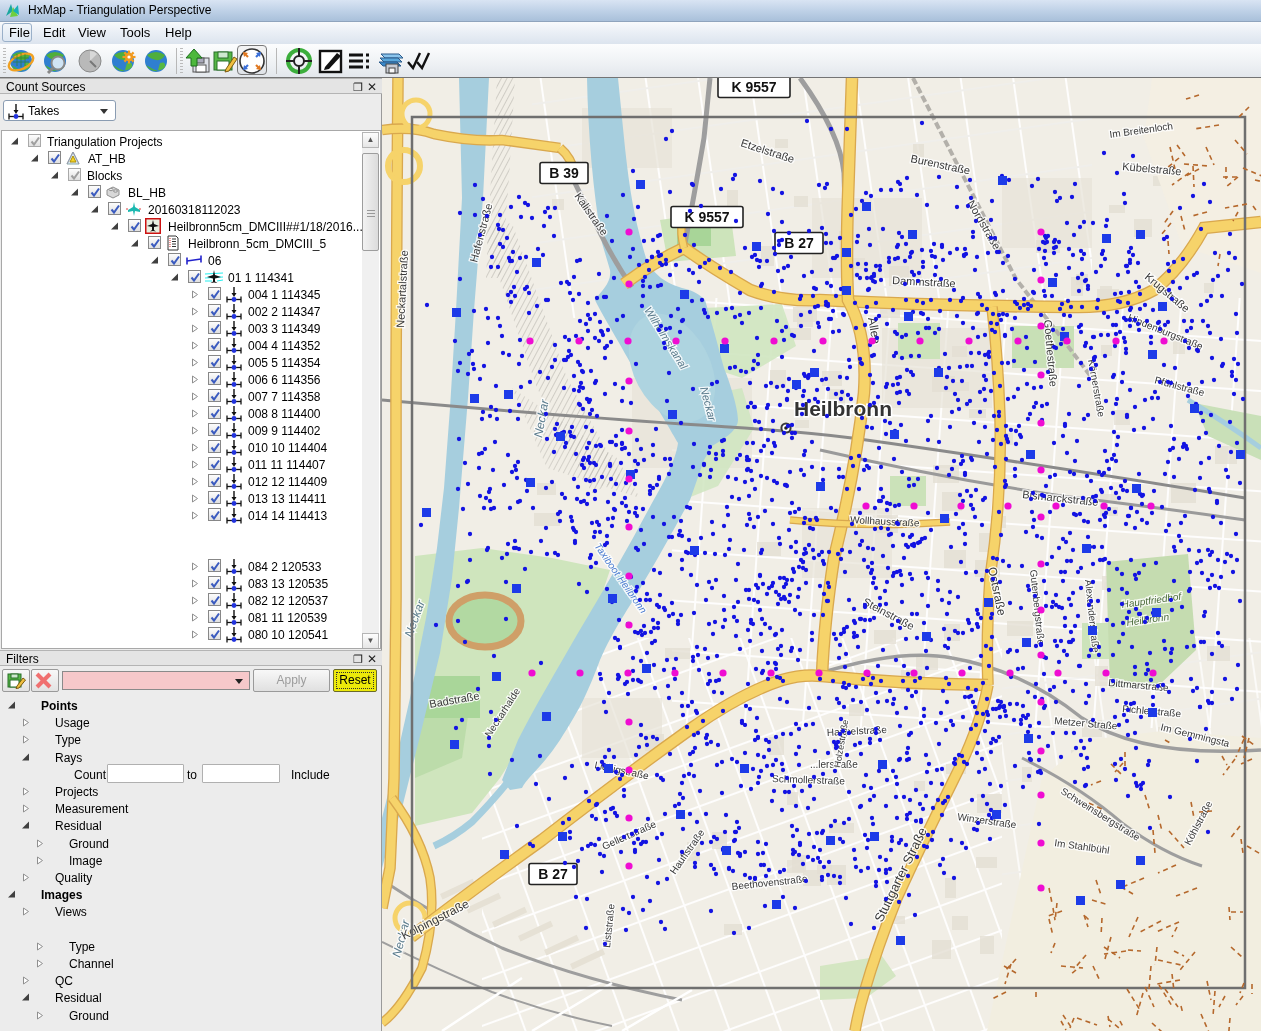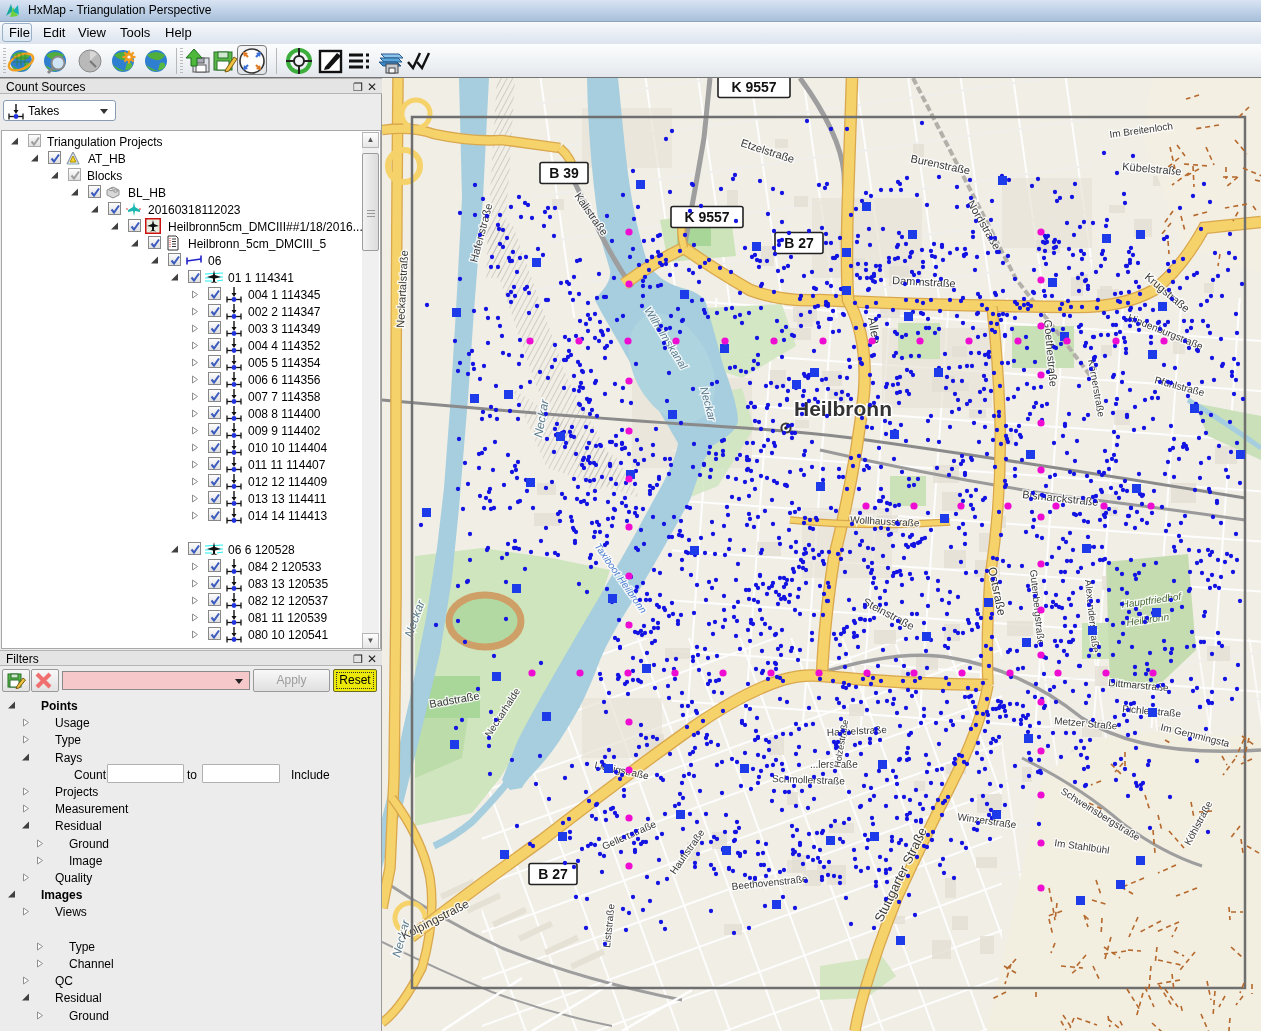--- a/index.html
+++ b/index.html
@@ -774,44 +774,20 @@
             <polygon points="6.5,7 11.5,7 9,11" fill="#111"></polygon>
             <g stroke="#111" stroke-width="1.3">
               <line x1="2" y1="13.5" x2="16" y2="13.5"></line>
               <line x1="2" y1="10.5" x2="2" y2="16.5"></line>
               <line x1="16" y1="10.5" x2="16" y2="16.5"></line>
             </g>
             <circle cx="9" cy="13.5" r="2.4" fill="#2233dd"></circle>
           </svg>
         </div>
         <div class="tlab" style="left:246px">014 14 114413</div>
-      </div>
-      <div class="trow" style="top:410px">
-        <div class="texp" style="left:169px">
-          <svg width="8" height="8">
-            <polygon points="7,0.5 7,7.5 0,7.5" fill="#404040"></polygon>
-          </svg>
-        </div>
-        <div class="cb" style="left:186px;top:1px;border-color:#878787">
-          <svg width="13" height="13">
-            <path d="M2.5 6.5 L5 9.5 L10 2.5" stroke="#3b5bbf" stroke-width="2" fill="none"></path>
-          </svg>
-        </div>
-        <div class="ticn" style="left:203px">
-          <svg width="18" height="16">
-            <g stroke="#2ee" stroke-width="1">
-              <line x1="0" y1="5" x2="18" y2="4"></line>
-              <line x1="0" y1="9" x2="18" y2="8"></line>
-              <line x1="0" y1="12" x2="7" y2="12"></line>
-              <line x1="12" y1="12" x2="18" y2="11"></line>
-            </g>
-            <path d="M9 1 L10 6 L16 8 L10 9.5 L10 12.5 L12.5 14 L9 13.5 L5.5 14 L8 12.5 L8 9.5 L2 8 L8 6 Z" fill="#111"></path>
-          </svg>
-        </div>
-        <div class="tlab" style="left:226px">06 6 120528</div>
       </div>
       <div class="trow" style="top:427px">
         <div class="tcol2" style="left:189px">
           <svg width="8" height="9">
             <polygon points="1.5,1 6.5,4.5 1.5,8" fill="#fdfdfd" stroke="#8f8f8f"></polygon>
           </svg>
         </div>
         <div class="cb" style="left:206px;top:1px;border-color:#878787">
           <svg width="13" height="13">
             <path d="M2.5 6.5 L5 9.5 L10 2.5" stroke="#3b5bbf" stroke-width="2" fill="none"></path>

